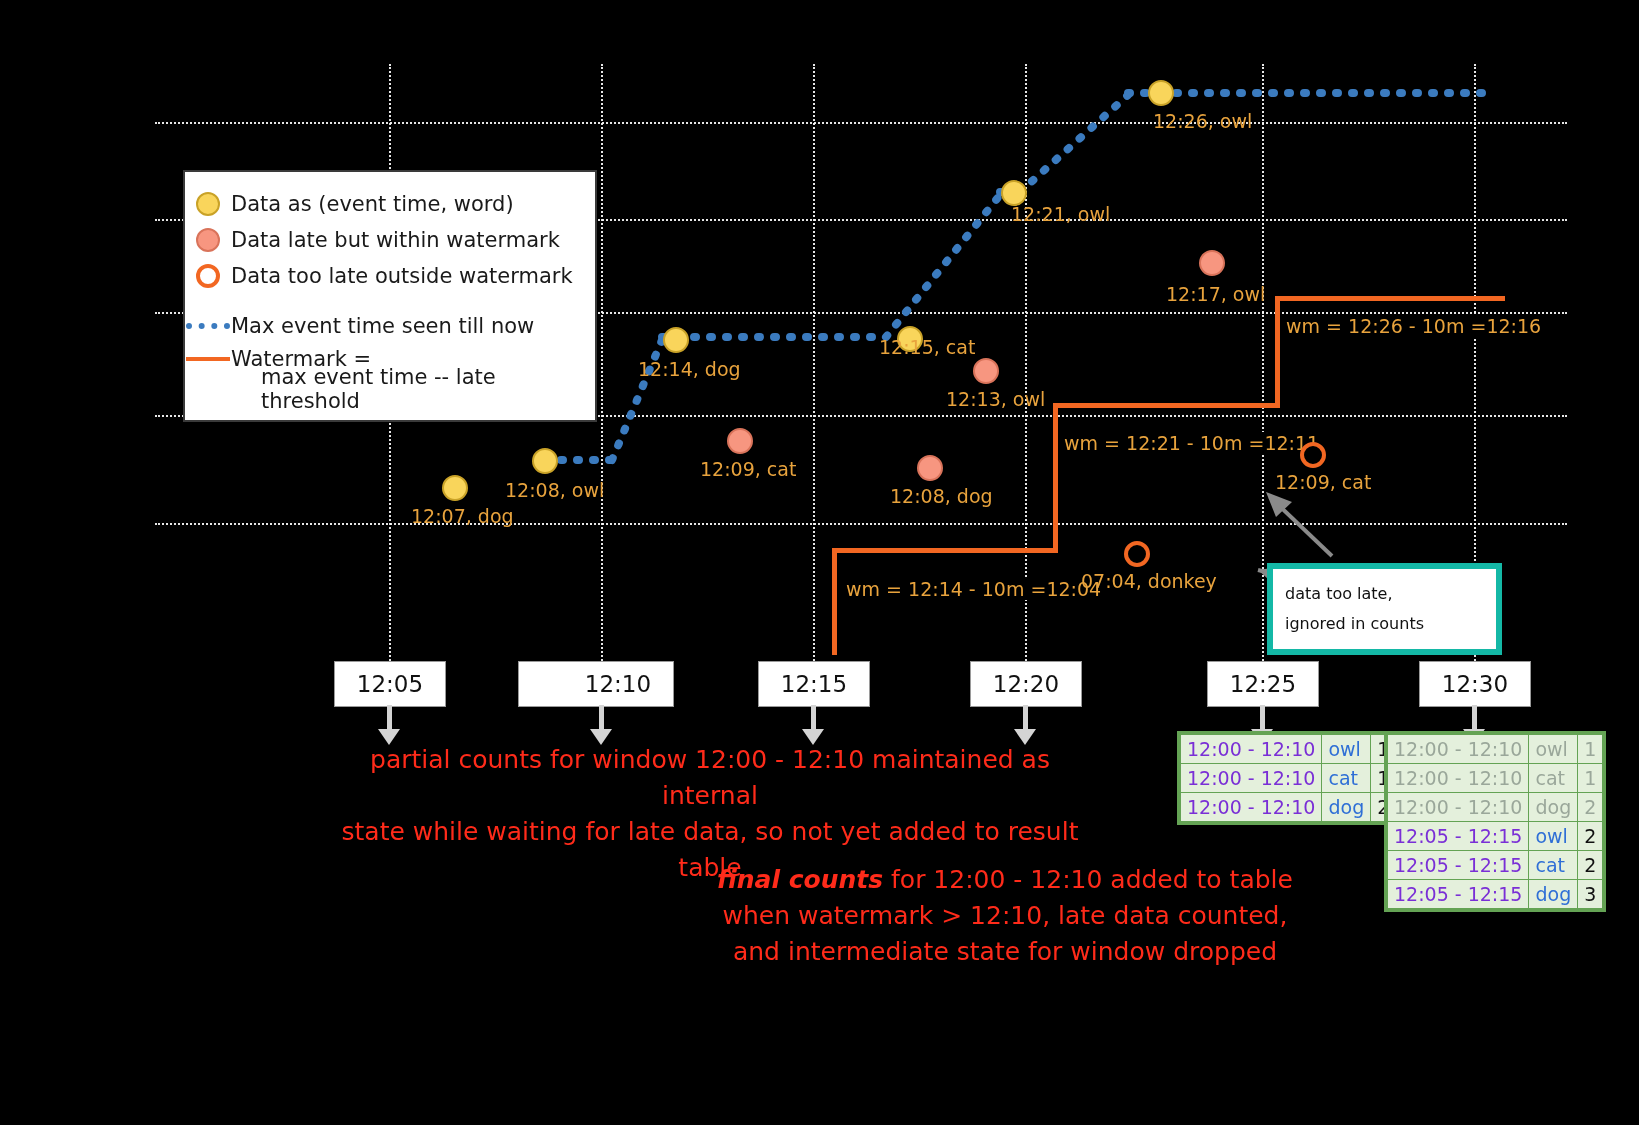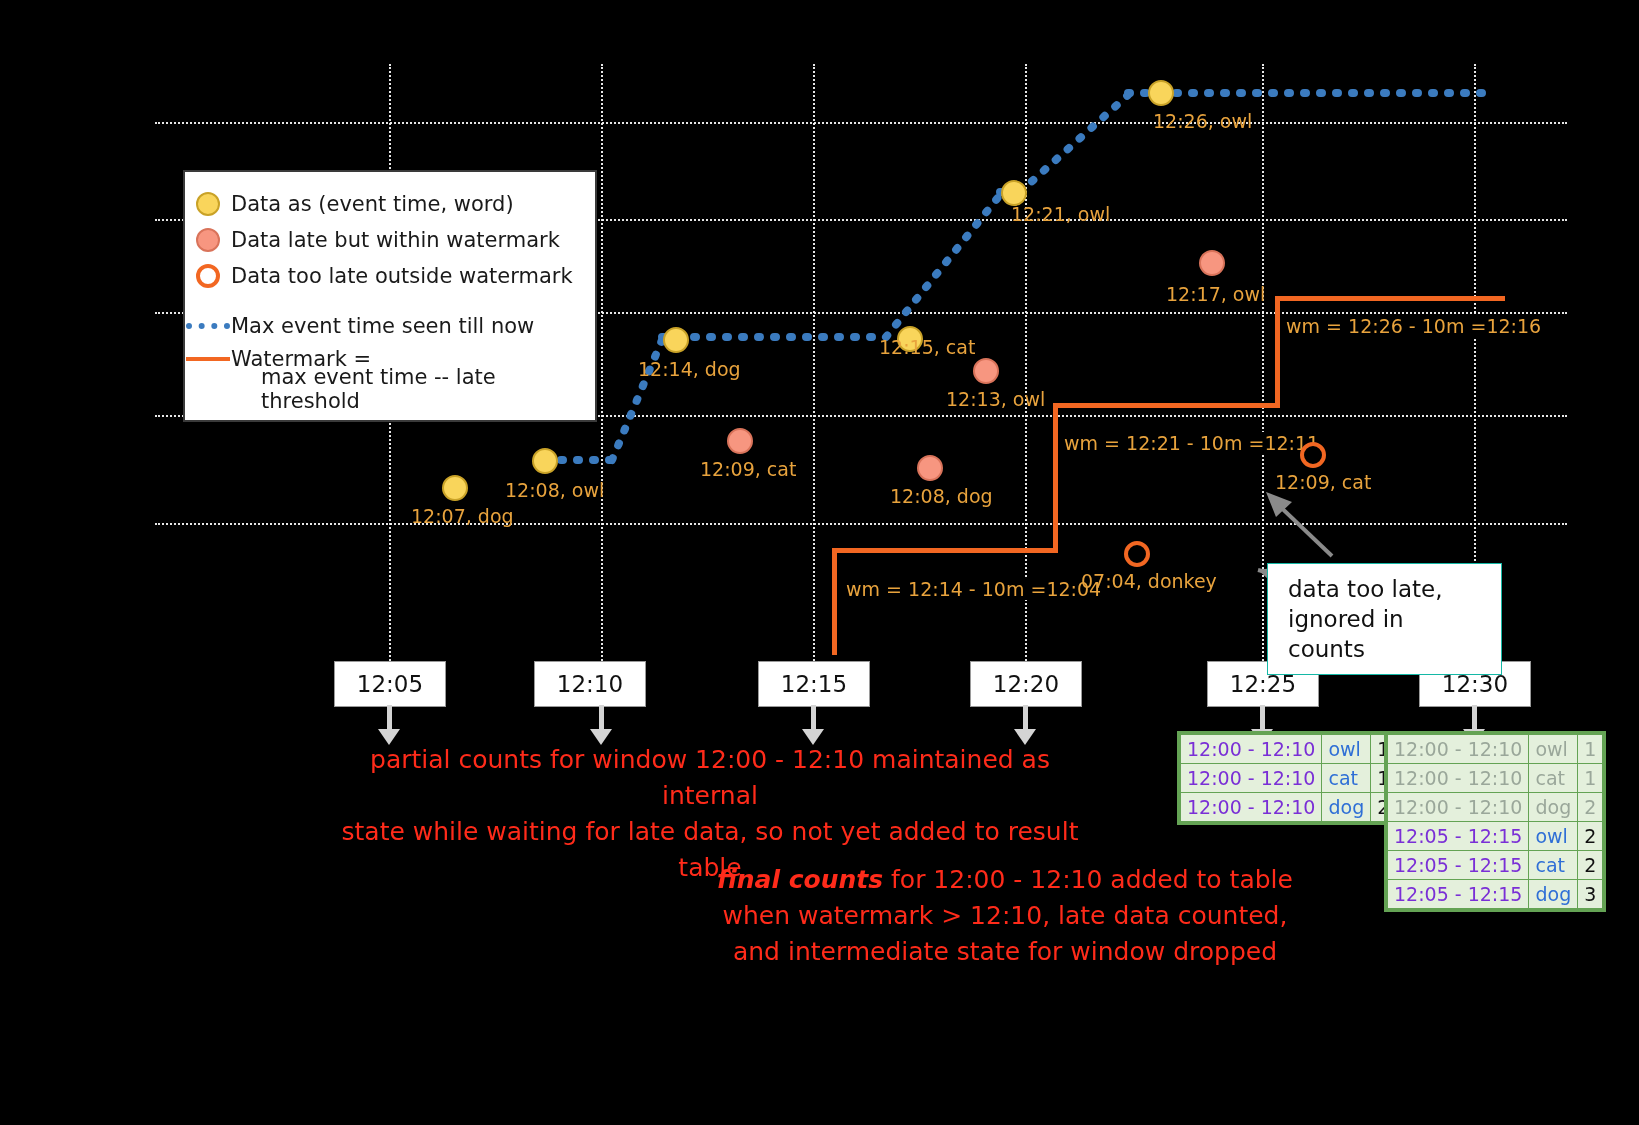--- a/index.html
+++ b/index.html
@@ -145,25 +145,25 @@
     font-family: "DejaVu Sans", sans-serif;
   }
 
   
   #callout {
     position: absolute;
     left: 1267px;
     top: 563px;
     width: 235px;
     background: #ffffff;
-    border: 1px solid #14b8a6;
-    padding: 10px 20px;
+    border: 6px solid #14b8a6;
+    padding: 10px 12px;
     box-sizing: border-box;
     color: #111111;
-    font-size: 23px;
+    font-size: 16px;
     line-height: 30px;
     font-family: "DejaVu Sans", sans-serif;
   }
 
   
   .res-table {
     position: absolute;
     border: 3px solid #64a354;
     background: #e4f0dc;
     border-collapse: collapse;
@@ -317,21 +317,21 @@
     <div class="leg-row" style="height:30px;">
       <span class="leg-mark"></span>
       <span class="leg-text indent">max event time -- late threshold</span>
     </div>
   </div>
 
   <div class="time-box" style="left:334px; top:661px;">12:05</div>
   <div class="arrow-stem" style="left:387px; top:705px; height:26px;"></div>
   <div class="arrow-head" style="left:378px; top:729px;"></div>
 
-  <div class="time-box" style="left:534px; top:661px;">12:10</div>
+  <div class="time-box" style="left:518px; top:661px;padding-left:44px;">12:10</div>
   <div class="arrow-stem" style="left:599px; top:705px; height:26px;"></div>
   <div class="arrow-head" style="left:590px; top:729px;"></div>
 
   <div class="time-box" style="left:758px; top:661px;">12:15</div>
   <div class="arrow-stem" style="left:811px; top:705px; height:26px;"></div>
   <div class="arrow-head" style="left:802px; top:729px;"></div>
 
   <div class="time-box" style="left:970px; top:661px;">12:20</div>
   <div class="arrow-stem" style="left:1023px; top:705px; height:26px;"></div>
   <div class="arrow-head" style="left:1014px; top:729px;"></div>

